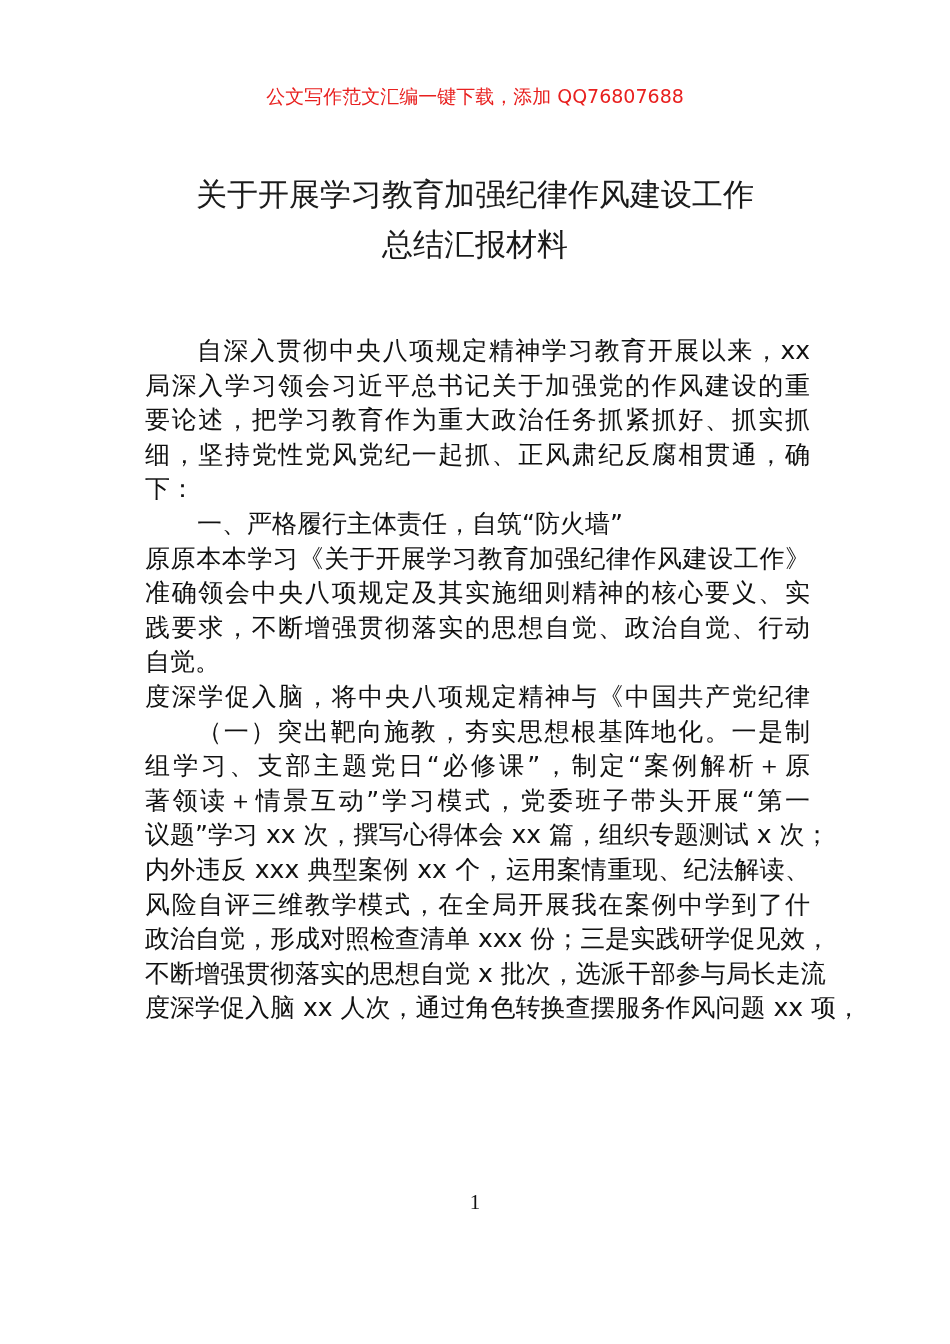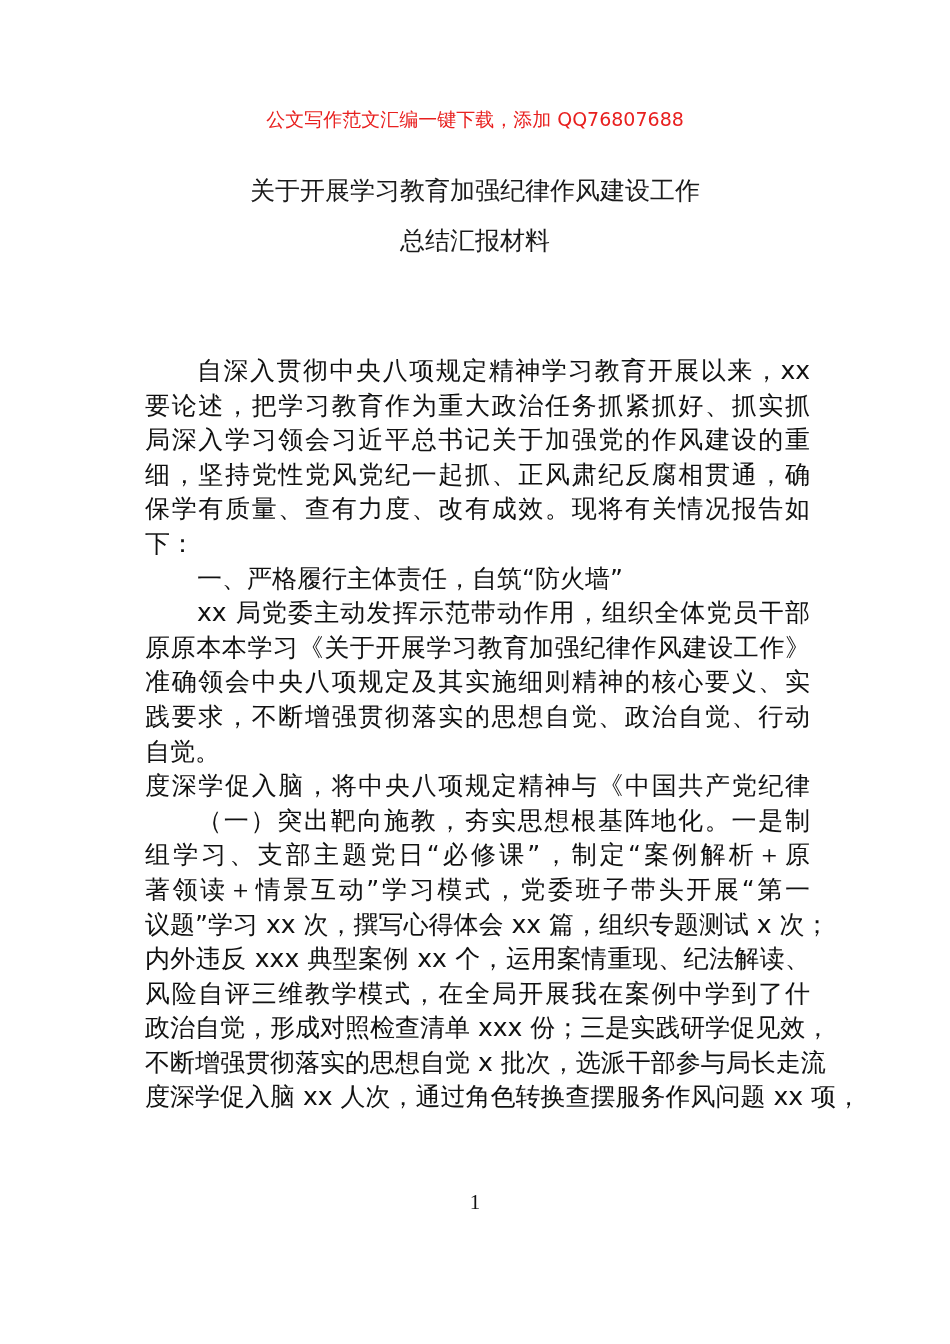--- a/index.html
+++ b/index.html
@@ -1,48 +1,46 @@
 <!DOCTYPE html>
 <html><head>
   <meta charset="utf-8">
   <style>
     html, body { margin: 0; padding: 0; background: #ffffff; }
     body { width: 950px; height: 1344px; position: relative; overflow: hidden;
            font-family: "DejaVu Sans", "Liberation Sans", sans-serif; color: #111; }
     .header-note { position: absolute; top: 84px; left: 0; width: 950px; text-align: center;
-                   font-size: 19px; color: #e8201f; letter-spacing: 0px; margin-top: 23px; }
+                   font-size: 19px; color: #e8201f; letter-spacing: 0px; }
     .title { position: absolute; left: 0; width: 950px; text-align: center;
-             font-size: 25px; color: #1a1a1a; font-weight: normal; margin: 0; }
+             font-size: 31px; color: #1a1a1a; font-weight: normal; margin: 0; }
     .title.l1 { top: 174px; }
     .title.l2 { top: 224px; }
-    .body { position: absolute; top: 334px; left: 145px; width: 665px; margin-top: 20px; }
+    .body { position: absolute; top: 334px; left: 145px; width: 665px; }
     .line { height: 34.6px; line-height: 34.6px; font-size: 25px; white-space: nowrap;
             text-align: justify; text-align-last: justify; overflow: visible; }
     .line.last { text-align-last: left; }
     .line.indent { padding-left: 52px; }
     .page-num { position: absolute; top: 1190px; left: 0; width: 950px; text-align: center;
                 font-family: "Liberation Serif", "DejaVu Serif", serif; font-size: 21px; color: #111; }
   </style>
 </head>
 <body>
 
 <div class="header-note">公文写作范文汇编一键下载，添加 QQ76807688</div>
 
 <h1 class="title l1">关于开展学习教育加强纪律作风建设工作</h1>
 <h1 class="title l2">总结汇报材料</h1>
 
 <div class="body" id="body-container">
     <div class="line indent">自深入贯彻中央八项规定精神学习教育开展以来，xx</div>
+    <div class="line">局深入学习领会习近平总书记关于加强党的作风建设的重</div>
     <div class="line">要论述，把学习教育作为重大政治任务抓紧抓好、抓实抓</div>
-    <div class="line">局深入学习领会习近平总书记关于加强党的作风建设的重</div>
     <div class="line">细，坚持党性党风党纪一起抓、正风肃纪反腐相贯通，确</div>
-    <div class="line">保学有质量、查有力度、改有成效。现将有关情况报告如</div>
     <div class="line last">下：</div>
     <div class="line indent last">一、严格履行主体责任，自筑“防火墙”</div>
-    <div class="line indent">xx 局党委主动发挥示范带动作用，组织全体党员干部</div>
     <div class="line">原原本本学习《关于开展学习教育加强纪律作风建设工作》</div>
     <div class="line">准确领会中央八项规定及其实施细则精神的核心要义、实</div>
     <div class="line">践要求，不断增强贯彻落实的思想自觉、政治自觉、行动</div>
     <div class="line last">自觉。</div>
     <div class="line">度深学促入脑，将中央八项规定精神与《中国共产党纪律</div>
     <div class="line indent">（一）突出靶向施教，夯实思想根基阵地化。一是制</div>
     <div class="line">组学习、支部主题党日“必修课”，制定“案例解析＋原</div>
     <div class="line">著领读＋情景互动”学习模式，党委班子带头开展“第一</div>
     <div class="line">议题”学习 xx 次，撰写心得体会 xx 篇，组织专题测试 x 次；</div>
     <div class="line">内外违反 xxx 典型案例 xx 个，运用案情重现、纪法解读、</div>

